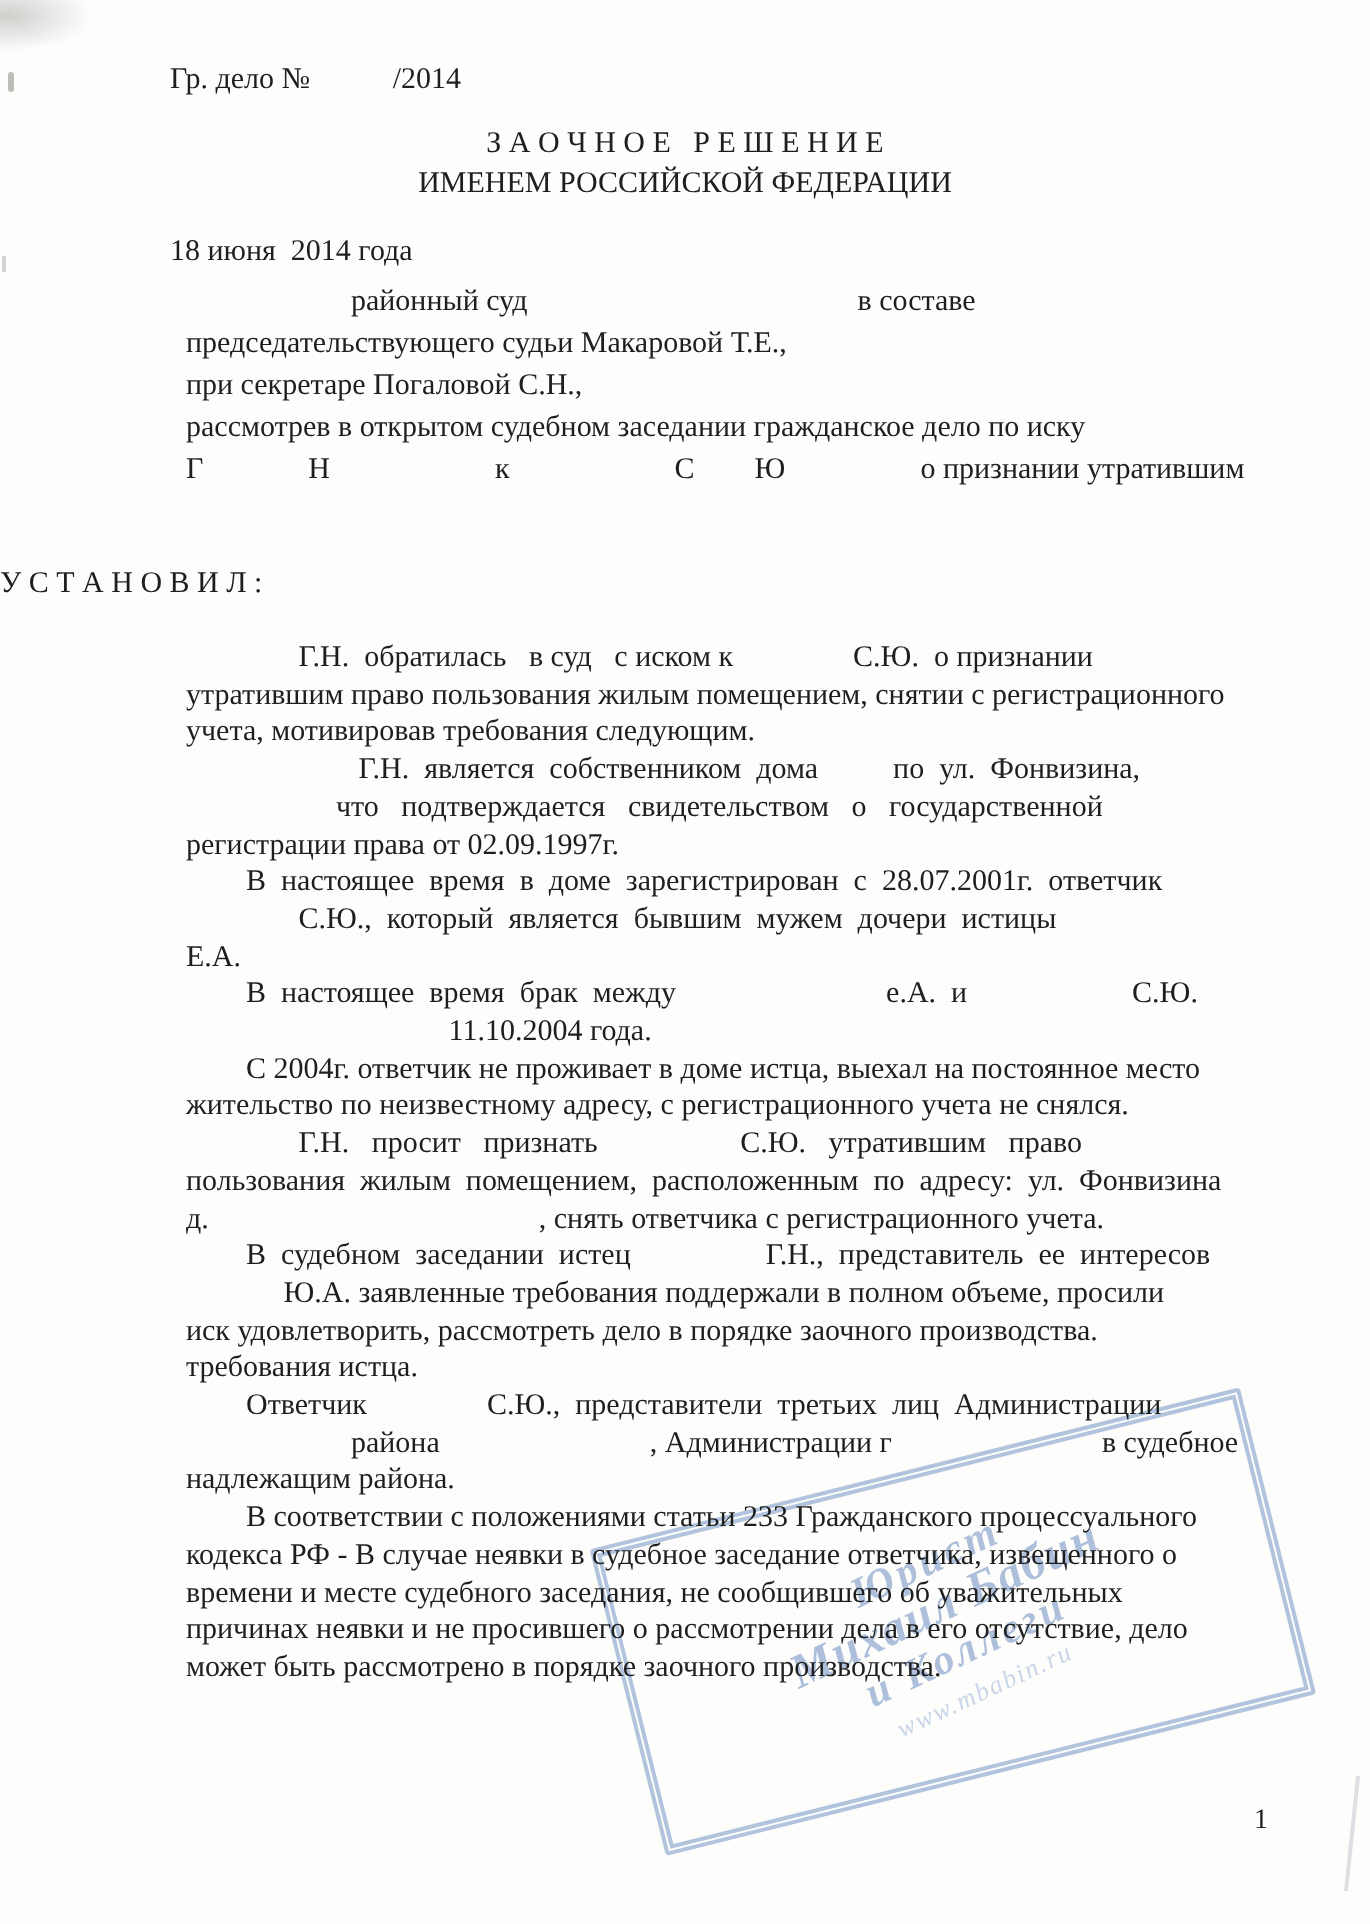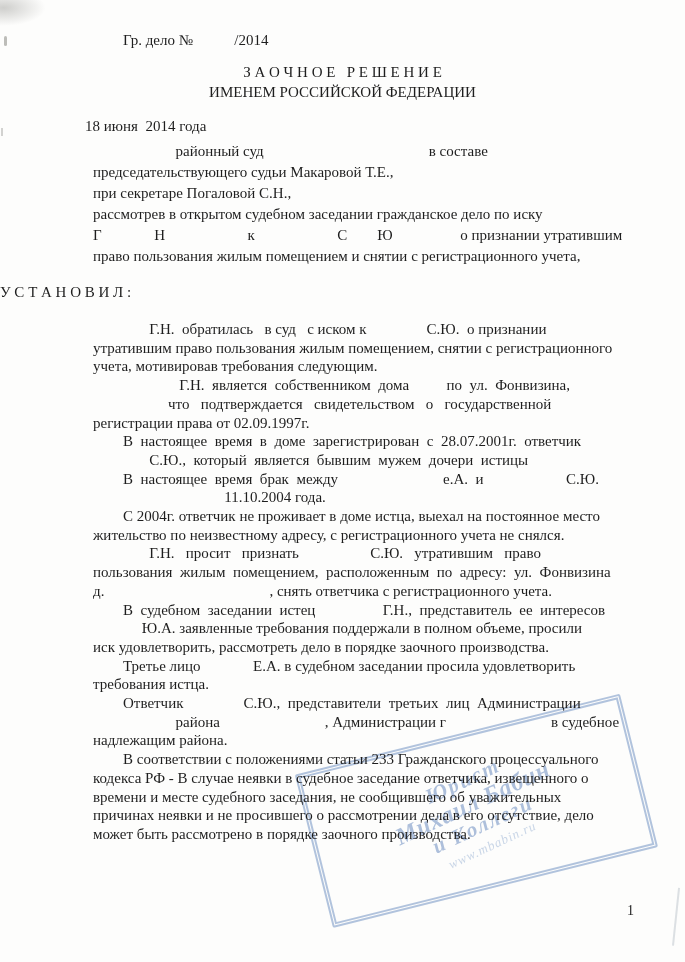--- a/index.html
+++ b/index.html
@@ -5,21 +5,21 @@
   html,body{margin:0;padding:0;background:#ffffff;}
   .page{
     position:relative;
     width:685px;height:962px;
     background:#fdfdfc;
     font-family:"Liberation Serif","DejaVu Serif",serif;
     color:#1e1e1e;
     overflow:hidden;
   }
   .line{white-space:pre;font-size:15px;line-height:18.7px;}
-  .case-line{position:absolute;top:32px;left:85px;font-size:15px;white-space:pre;margin-left:38px;}
+  .case-line{position:absolute;top:32px;left:85px;font-size:15px;white-space:pre;}
   .title-block{position:absolute;top:62px;left:0;width:100%;text-align:center;}
   .title-block .line{line-height:20px;font-size:15px;}
   .date-line{position:absolute;top:118px;left:85px;font-size:15px;white-space:pre;}
   .court-block{position:absolute;top:141px;left:93px;width:560px;}
   .court-block .line{line-height:21px;}
   .ustanovil{position:absolute;top:284px;left:0;width:100%;font-size:15px;white-space:pre;}
   .body-block{position:absolute;top:320px;left:93px;width:570px;z-index:2;}
   .page-number{position:absolute;top:903px;left:627px;font-size:14px;}
   
   .stamp{
@@ -70,45 +70,44 @@
   </div>
 
   <div class="date-line">18 июня  2014 года</div>
 
   <div class="court-block">
     <div class="line">                      районный суд                                            в составе</div>
     <div class="line">председательствующего судьи Макаровой Т.Е.,</div>
     <div class="line">при секретаре Погаловой С.Н.,</div>
     <div class="line">рассмотрев в открытом судебном заседании гражданское дело по иску</div>
     <div class="line">Г              Н                      к                      С        Ю                  о признании утратившим</div>
-    <div class="line">право пользования жилым помещением и снятии с регистрационного учета,</div>
   </div>
 
   <div class="ustanovil">У С Т А Н О В И Л :</div>
 
   <div class="body-block">
     <div class="line">               Г.Н.  обратилась   в суд   с иском к                С.Ю.  о признании</div>
     <div class="line">утратившим право пользования жилым помещением, снятии с регистрационного</div>
     <div class="line">учета, мотивировав требования следующим.</div>
     <div class="line">                       Г.Н.  является  собственником  дома          по  ул.  Фонвизина,</div>
     <div class="line">                    что   подтверждается   свидетельством   о   государственной</div>
     <div class="line">регистрации права от 02.09.1997г.</div>
     <div class="line">        В  настоящее  время  в  доме  зарегистрирован  с  28.07.2001г.  ответчик</div>
     <div class="line">               С.Ю.,  который  является  бывшим  мужем  дочери  истицы</div>
+    <div class="line">Е.А.</div>
     <div class="line">        В  настоящее  время  брак  между                            е.А.  и                      С.Ю.</div>
     <div class="line">                                   11.10.2004 года.</div>
     <div class="line">        С 2004г. ответчик не проживает в доме истца, выехал на постоянное место</div>
     <div class="line">жительство по неизвестному адресу, с регистрационного учета не снялся.</div>
     <div class="line">               Г.Н.   просит   признать                   С.Ю.   утратившим   право</div>
     <div class="line">пользования  жилым  помещением,  расположенным  по  адресу:  ул.  Фонвизина</div>
     <div class="line">д.                                            , снять ответчика с регистрационного учета.</div>
     <div class="line">        В  судебном  заседании  истец                  Г.Н.,  представитель  ее  интересов</div>
     <div class="line">             Ю.А. заявленные требования поддержали в полном объеме, просили</div>
     <div class="line">иск удовлетворить, рассмотреть дело в порядке заочного производства.</div>
-    <div class="line">        Третье лицо              Е.А. в судебном заседании просила удовлетворить</div>
     <div class="line">требования истца.</div>
     <div class="line">        Ответчик                С.Ю.,  представители  третьих  лиц  Администрации</div>
     <div class="line">                      района                            , Администрации г                            в судебное</div>
     <div class="line">надлежащим района.</div>
     <div class="line">        В соответствии с положениями статьи 233 Гражданского процессуального</div>
     <div class="line">кодекса РФ - В случае неявки в судебное заседание ответчика, извещенного о</div>
     <div class="line">времени и месте судебного заседания, не сообщившего об уважительных</div>
     <div class="line">причинах неявки и не просившего о рассмотрении дела в его отсутствие, дело</div>
     <div class="line">может быть рассмотрено в порядке заочного производства.</div>
   </div>

